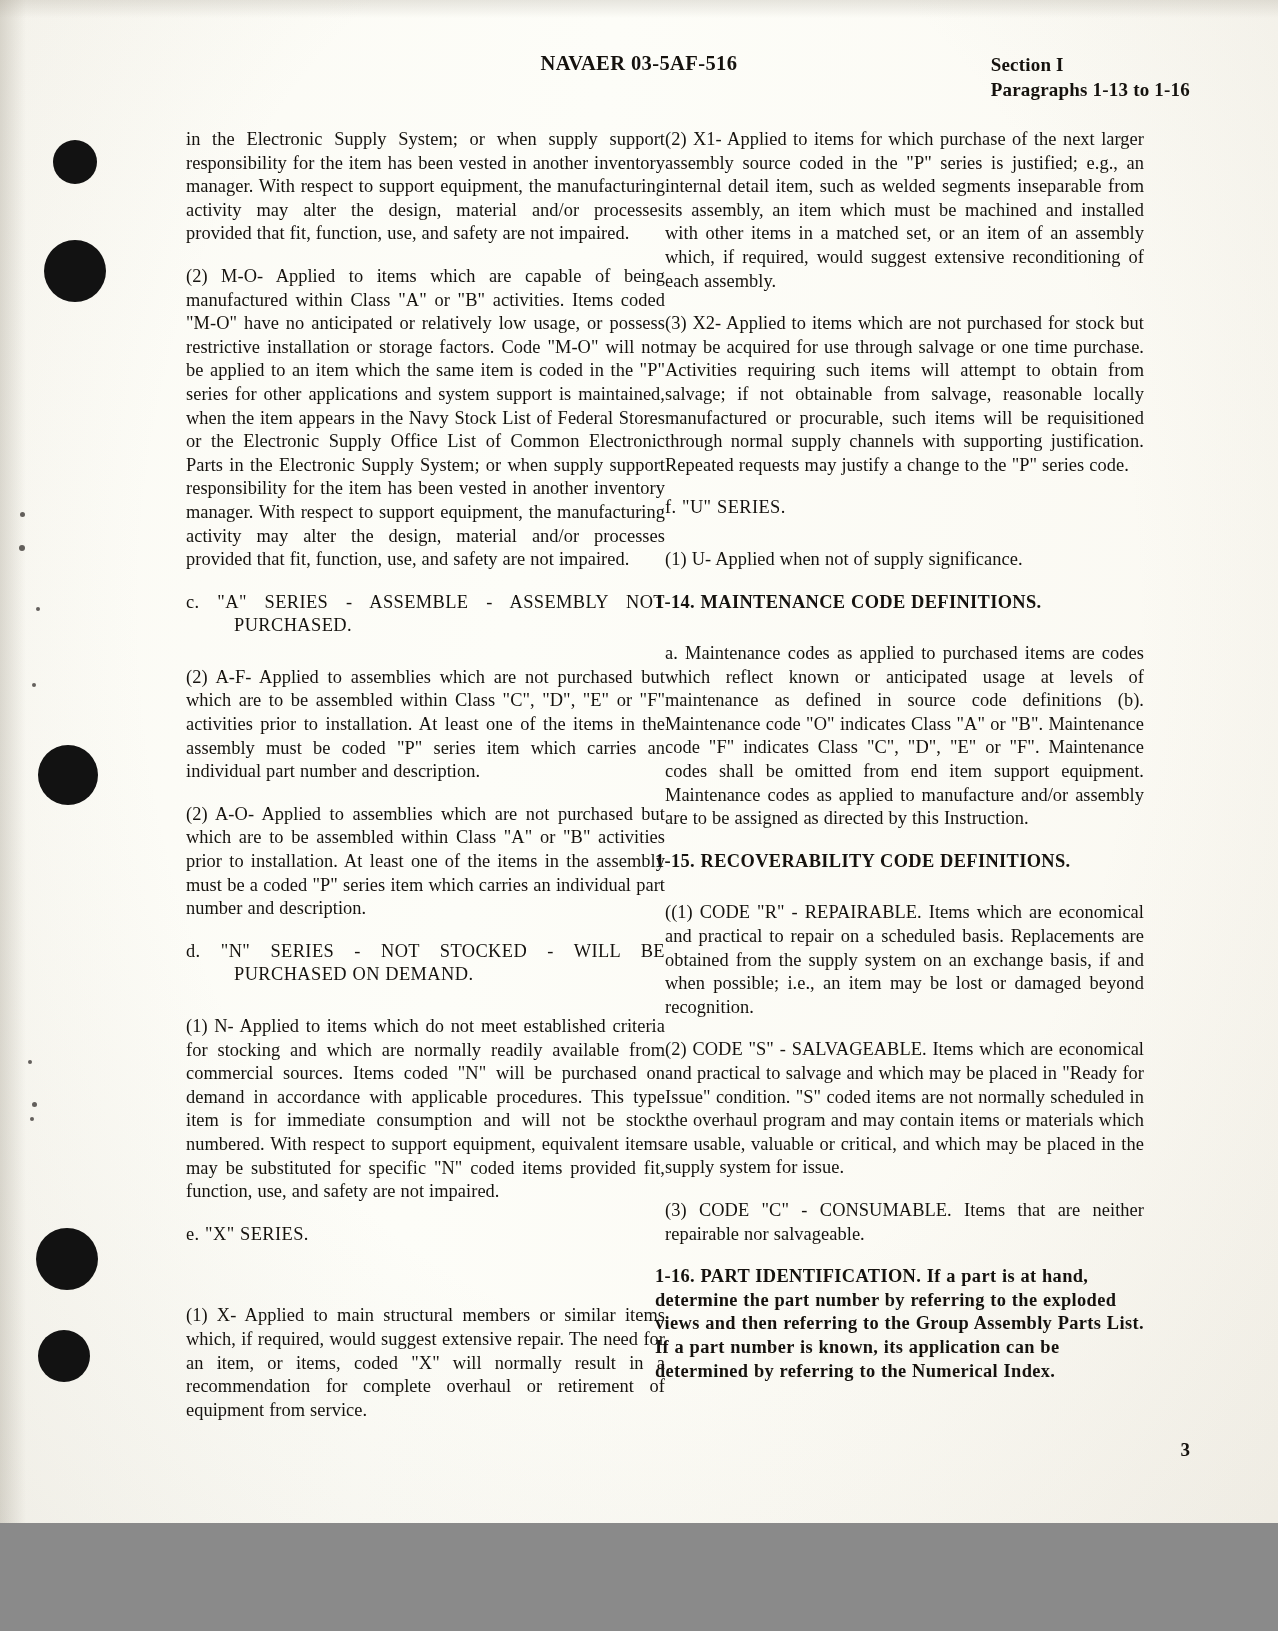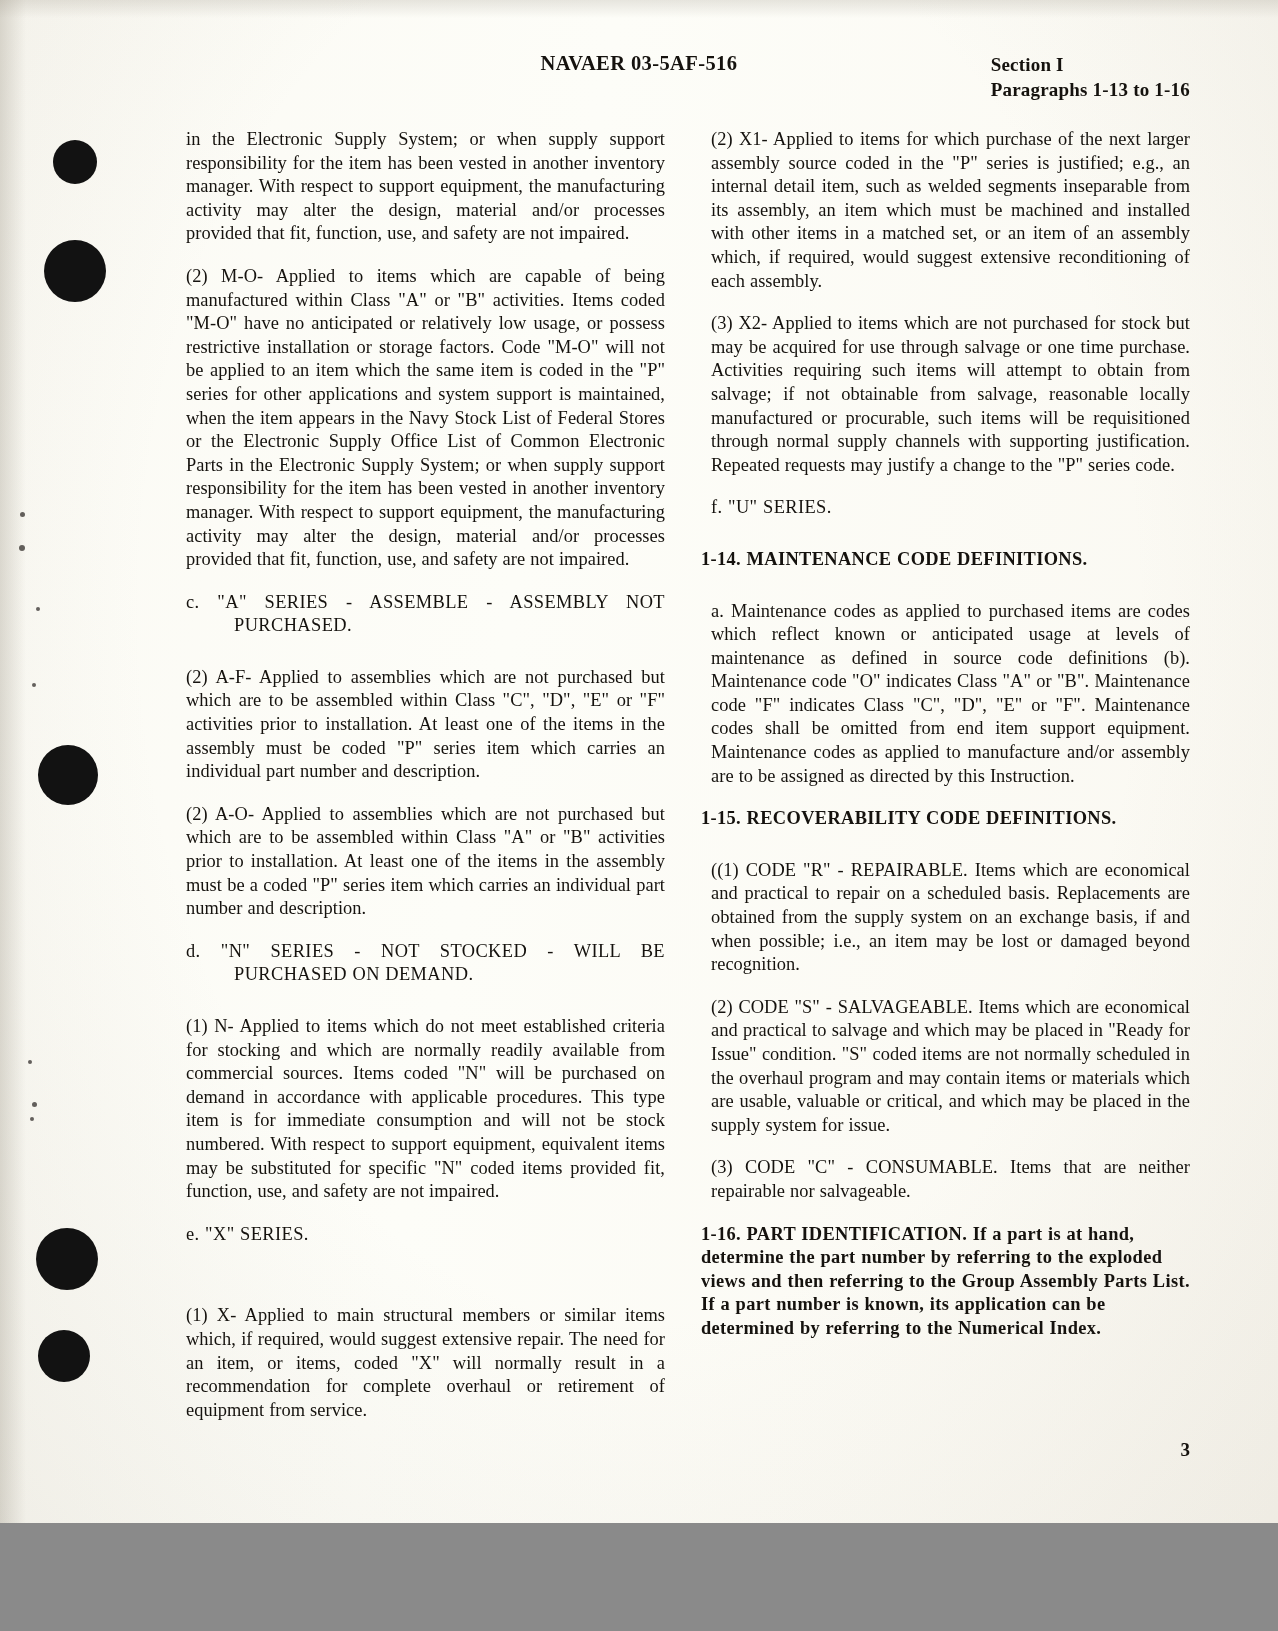--- a/index.html
+++ b/index.html
@@ -79,21 +79,20 @@
     letter-spacing: .2px;
   }
 
   
   .columns {
     position: absolute;
     top: 128px;
     left: 186px;
     width: 1004px;
     display: flex;
-    gap: 46px;
   }
   .col {
     width: 479px;
   }
 
   p.body {
     margin: 0 0 19px 0;
     font-size: 18.4px;
     line-height: 23.6px;
     text-align: justify;
@@ -181,20 +180,21 @@
         <p class="head">e.  "X" SERIES.</p>
         <div class="spacer-sm"></div>
         <div class="spacer-lg"></div>
         <p class="body">(1)  X- Applied to main structural members or similar items which, if required, would suggest extensive repair. The need for an item, or items, coded "X" will normally result in a recommendation for complete overhaul or retirement of equipment from service.</p>
       </div>
     <div class="col" id="right-column">
         <p class="body">(2)  X1- Applied to items for which purchase of the next larger assembly source coded in the "P" series is justified; e.g., an internal detail item, such as welded segments inseparable from its assembly, an item which must be machined and installed with other items in a matched set, or an item of an assembly which, if required, would suggest extensive reconditioning of each assembly.</p>
         <p class="body">(3)  X2- Applied to items which are not purchased for stock but may be acquired for use through salvage or one time purchase. Activities requiring such items will attempt to obtain from salvage; if not obtainable from salvage, reasonable locally manufactured or procurable, such items will be requisitioned through normal supply channels with supporting justification. Repeated requests may justify a change to the "P" series code.</p>
         <p class="head">f.  "U" SERIES.</p>
         <div class="spacer-sm"></div>
+        <p class="body">(1)  U- Applied when not of supply significance.</p>
         <p class="numhead">1-14.  MAINTENANCE CODE DEFINITIONS.</p>
         <div class="spacer-sm"></div>
         <p class="body">a.  Maintenance codes as applied to purchased items are codes which reflect known or anticipated usage at levels of maintenance as defined in source code definitions (b). Maintenance code "O" indicates Class "A" or "B". Maintenance code "F" indicates Class "C", "D", "E" or "F". Maintenance codes shall be omitted from end item support equipment. Maintenance codes as applied to manufacture and/or assembly are to be assigned as directed by this Instruction.</p>
         <p class="numhead">1-15.  RECOVERABILITY CODE DEFINITIONS.</p>
         <div class="spacer-sm"></div>
         <p class="body">((1) CODE "R" - REPAIRABLE. Items which are economical and practical to repair on a scheduled basis. Replacements are obtained from the supply system on an exchange basis, if and when possible; i.e., an item may be lost or damaged beyond recognition.</p>
         <p class="body">(2) CODE "S" - SALVAGEABLE. Items which are economical and practical to salvage and which may be placed in "Ready for Issue" condition. "S" coded items are not normally scheduled in the overhaul program and may contain items or materials which are usable, valuable or critical, and which may be placed in the supply system for issue.</p>
         <p class="body">(3) CODE "C" - CONSUMABLE. Items that are neither repairable nor salvageable.</p>
         <p class="numhead">1-16.  PART IDENTIFICATION. If a part is at hand, determine the part number by referring to the exploded views and then referring to the Group Assembly Parts List. If a part number is known, its application can be determined by referring to the Numerical Index.</p>
         <div class="spacer-sm"></div>

